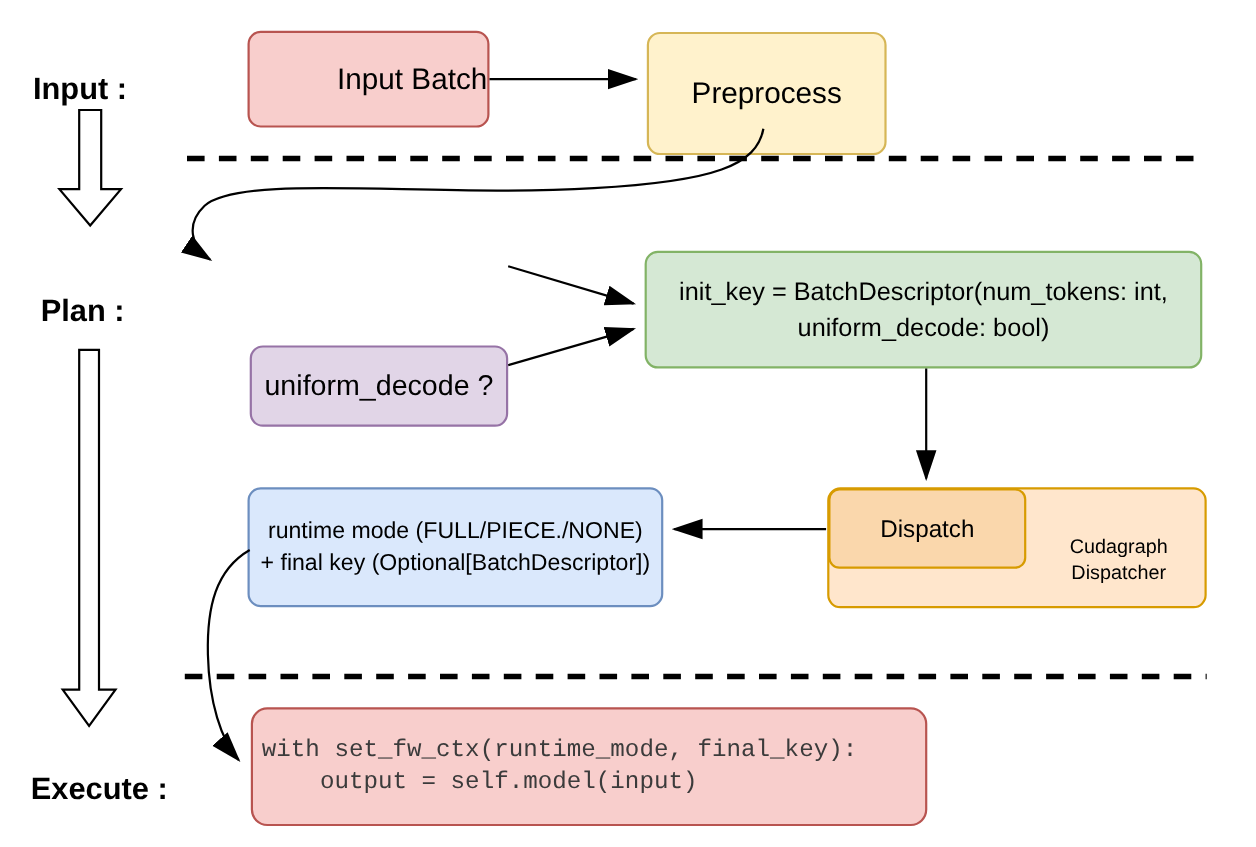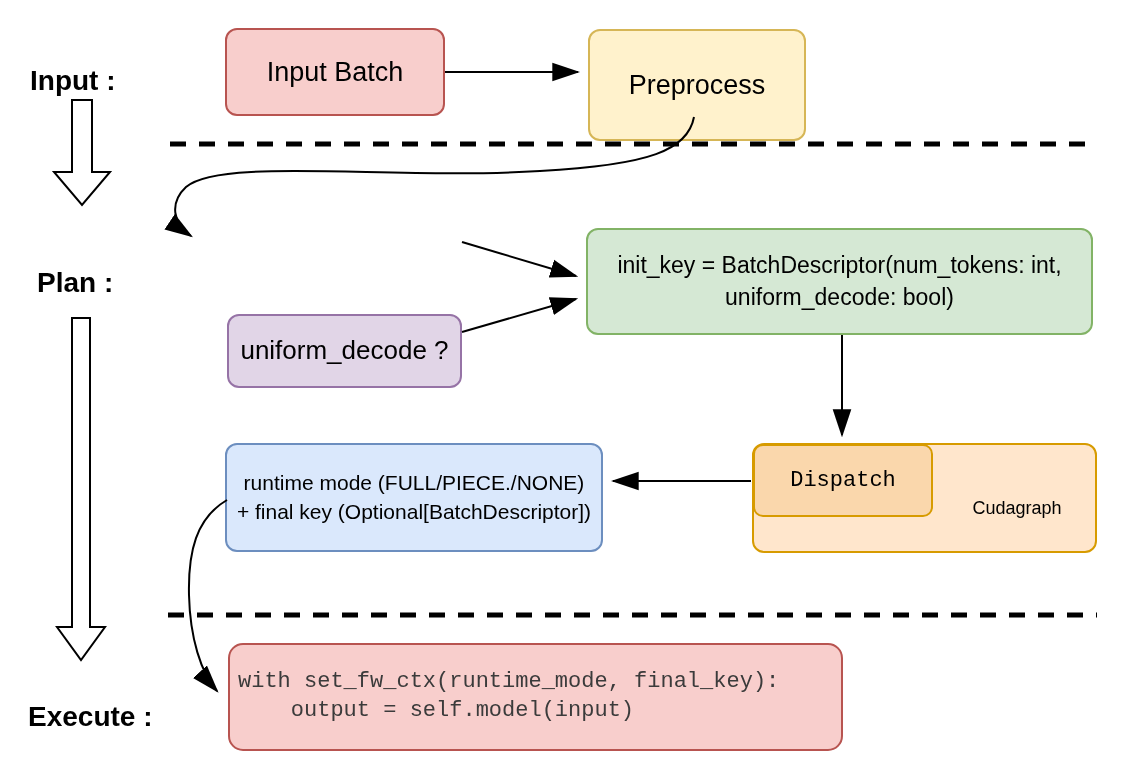--- a/index.html
+++ b/index.html
@@ -45,45 +45,46 @@
 <body>
 
 <div id="canvas">
 
   <div class="section-label" style="left:30px;top:36px;">Input :</div>
   <div class="section-label" style="left:37px;top:238px;">Plan :</div>
   <div class="section-label" style="left:28px;top:672px;">Execute :</div>
 
   <div class="boxlayer">
 
-    <div id="node-input-batch" class="node pink" style="left:225px;top:28px;width:220px;height:88px;">
+    <div id="node-input-batch" class="node pink" style="left:225px;top:28px;width:220px;height:88px;text-align:right;">
       <div class="nline">Input Batch</div>
     </div>
 
     <div id="node-preprocess" class="node yellow" style="left:588px;top:29px;width:218px;height:112px;">
       <div class="nline">Preprocess</div>
     </div>
 
 
     <div id="node-uniform-decode" class="node purple" style="left:227px;top:314px;width:235px;height:74px;">
       <div class="nline">uniform_decode ?</div>
     </div>
 
     <div id="node-init-key" class="node green" style="left:586px;top:228px;width:507px;height:107px;">
       <div class="nline">init_key = BatchDescriptor(num_tokens: int,</div>
       <div class="nline">uniform_decode: bool)</div>
     </div>
 
     <div id="node-cudagraph-dispatcher" class="node orange-light" style="left:752px;top:443px;width:345px;height:110px;">
       <div id="cudagraph-label" style="position:absolute;left:184px;top:0;width:158px;height:100%;display:flex;flex-direction:column;justify-content:center;align-items:center;">
         <div class="nline">Cudagraph</div>
+        <div class="nline">Dispatcher</div>
       </div>
     </div>
 
-    <div id="node-dispatch" class="node orange-mid" style="left:753px;top:444px;width:180px;height:73px;font-family:Liberation Mono, monospace;">
+    <div id="node-dispatch" class="node orange-mid" style="left:753px;top:444px;width:180px;height:73px;">
       <div class="nline">Dispatch</div>
     </div>
 
     <div id="node-runtime-mode" class="node blue" style="left:225px;top:443px;width:378px;height:109px;">
       <div class="nline">runtime mode (FULL/PIECE./NONE)</div>
       <div class="nline">+ final key (Optional[BatchDescriptor])</div>
     </div>
 
     <div id="node-execute-code" class="node pink" style="left:228px;top:643px;width:615px;height:108px;">
       <div class="nline">with set_fw_ctx(runtime_mode, final_key):</div>

